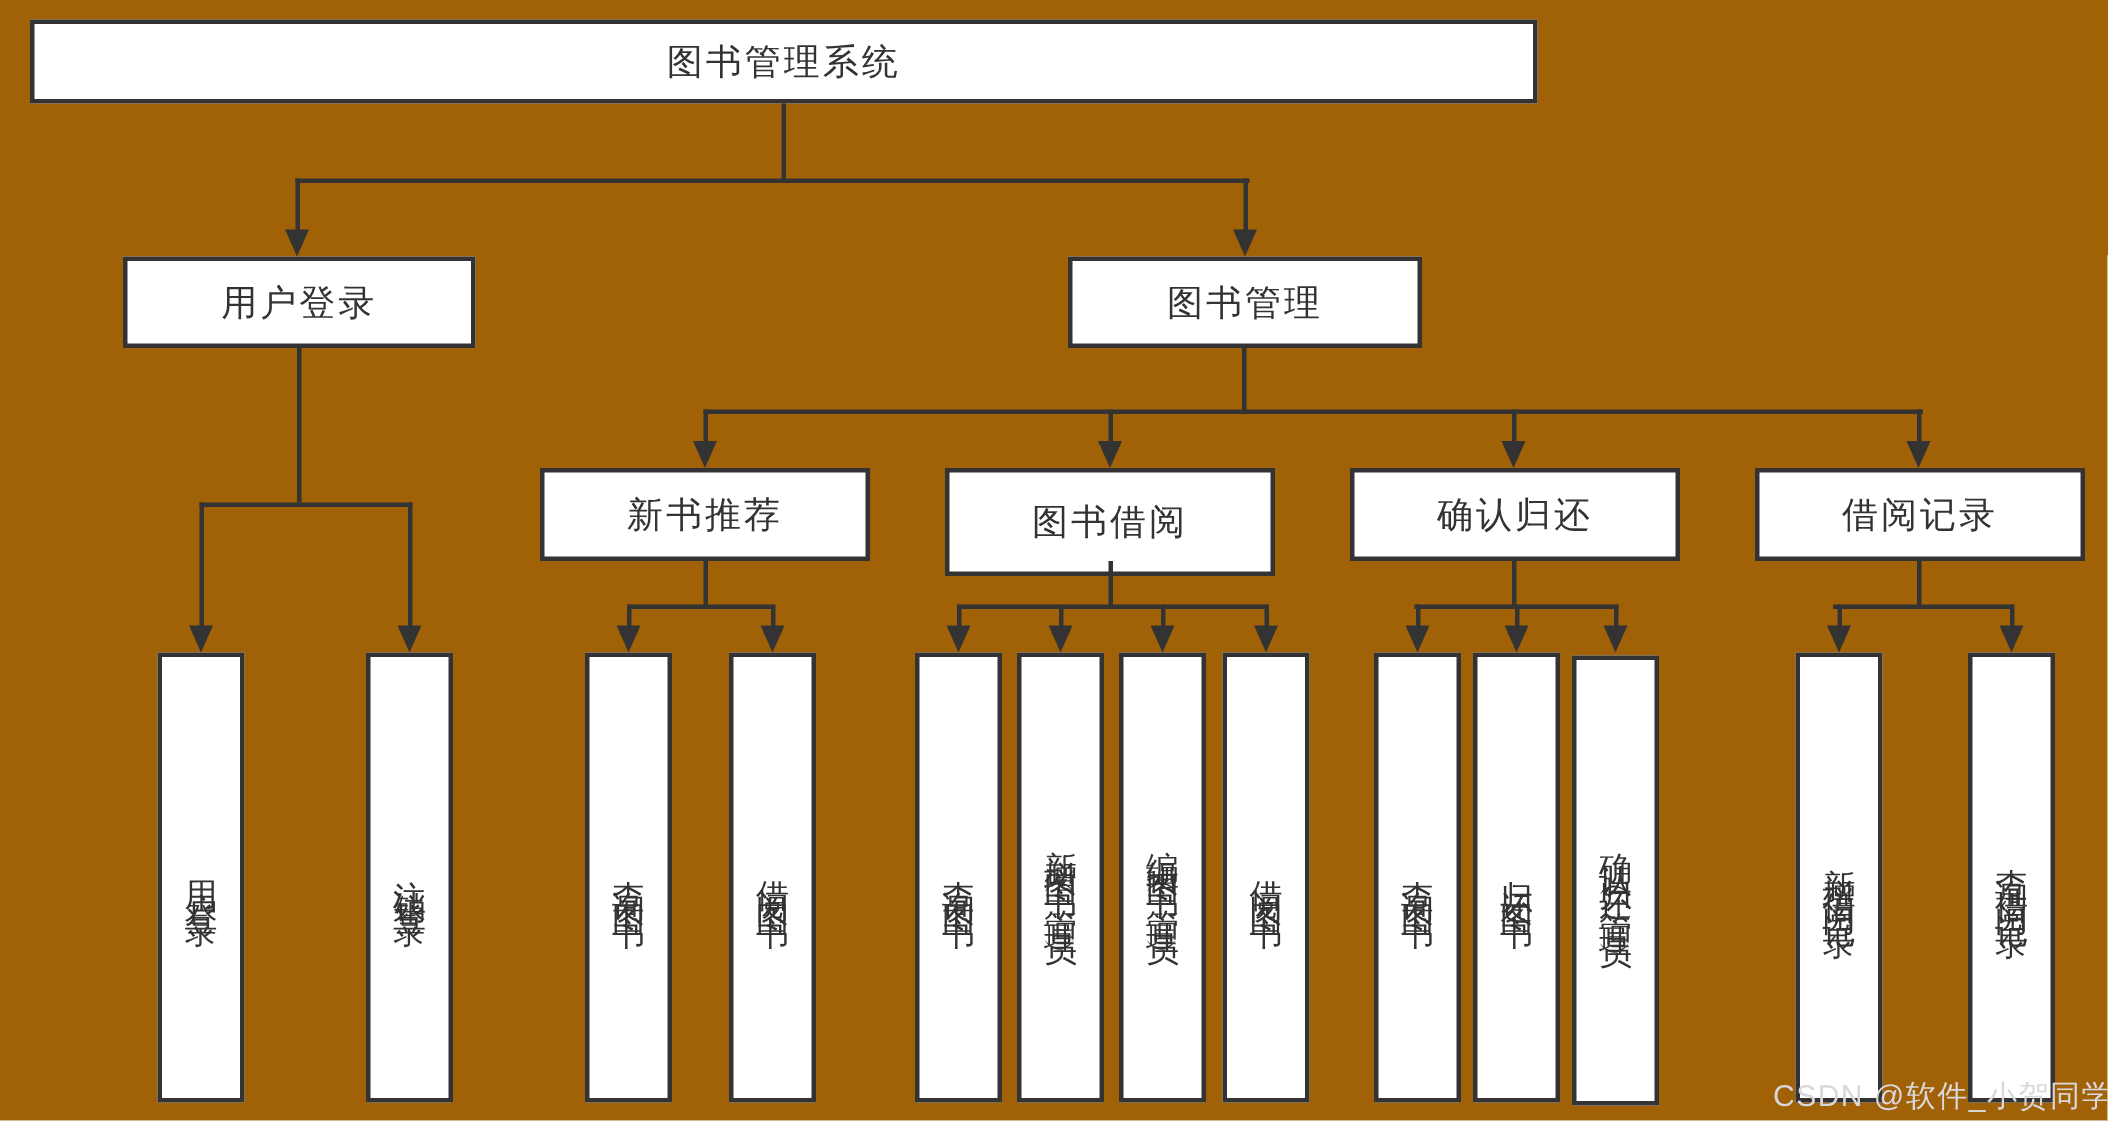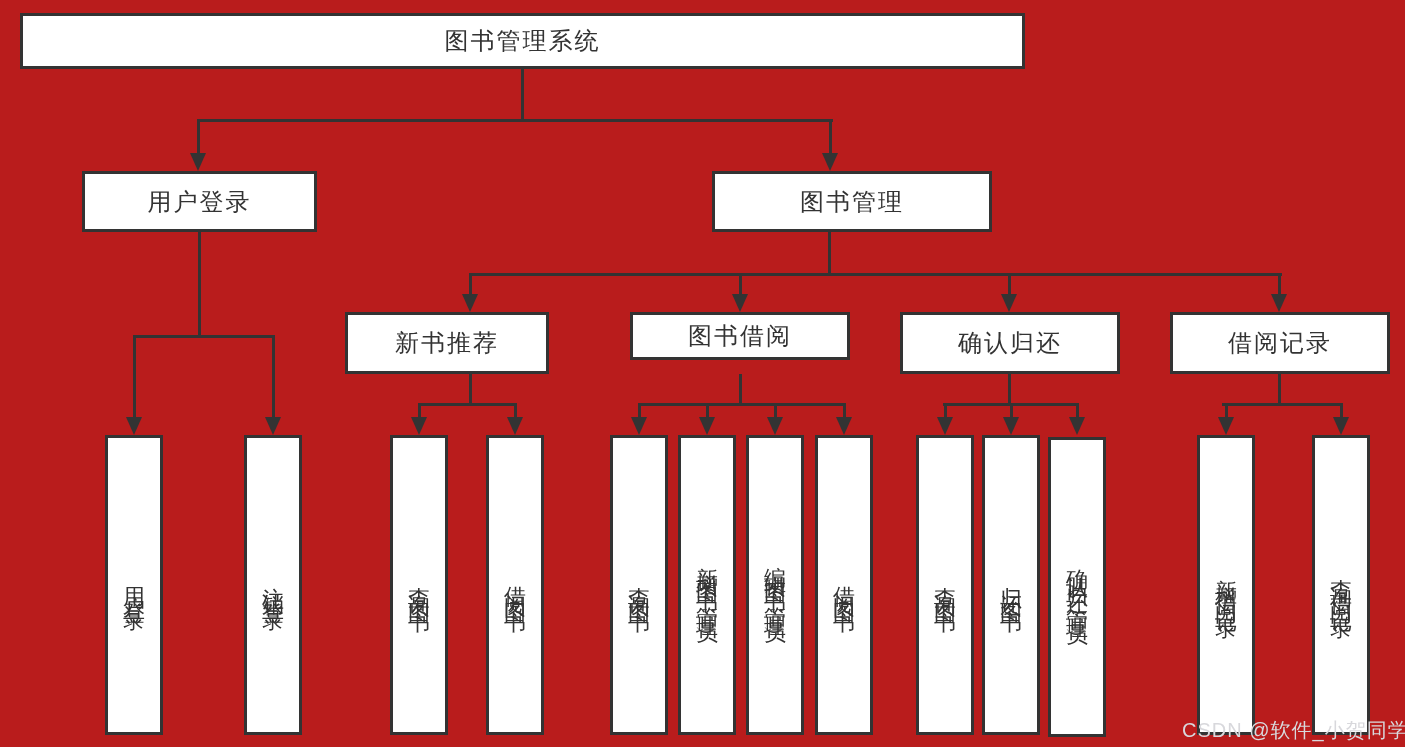--- a/index.html
+++ b/index.html
@@ -1,17 +1,17 @@
 <!DOCTYPE html>
 <html><head>
 <meta charset="utf-8">
 <style>
   html,body { margin:0; padding:0; background:#ffffff; }
   .stage {
-    position:relative; width:1405px; height:747px; background:#b91c1c;
+    position:relative; width:1405px; height:747px; background:#a16207;
     font-family:"Liberation Sans","DejaVu Sans",sans-serif; overflow:hidden;
   }
   .box {
     position:absolute; box-sizing:border-box;
     border:3px solid #333333; background:#ffffff;
     display:flex; align-items:center; justify-content:center;
     color:#333333;
   }
   .hlabel { font-size:24px; letter-spacing:2px; white-space:nowrap; }
   .vlabel {
@@ -41,21 +41,21 @@
   <div class="ln" style="left:521px;top:69px;width:3px;height:51px"></div>
   <div class="ln" style="left:197px;top:119px;width:636px;height:3px"></div>
   <div class="ln" style="left:197px;top:119px;width:3px;height:36px"></div>
   <div class="ln" style="left:829px;top:119px;width:3px;height:36px"></div>
   <div class="arrow" style="left:190px;top:153px"></div>
   <div class="arrow" style="left:822px;top:153px"></div>
 
   <div class="box" style="left:82px;top:171px;width:235px;height:61px">
     <span class="hlabel">用户登录</span>
   </div>
-  <div class="box" style="left:712px;top:171px;width:280px;height:61px">
+  <div class="box" style="left:712px;top:171px;width:236px;height:61px">
     <span class="hlabel">图书管理</span>
   </div>
 
   <div class="ln" style="left:198px;top:232px;width:3px;height:103px"></div>
   <div class="ln" style="left:133px;top:335px;width:142px;height:3px"></div>
   <div class="ln" style="left:133px;top:335px;width:3px;height:84px"></div>
   <div class="ln" style="left:272px;top:335px;width:3px;height:84px"></div>
   <div class="arrow" style="left:126px;top:417px"></div>
   <div class="arrow" style="left:265px;top:417px"></div>
 
@@ -63,24 +63,24 @@
   <div class="ln" style="left:469px;top:273px;width:813px;height:3px"></div>
   <div class="ln" style="left:469px;top:273px;width:3px;height:24px"></div>
   <div class="ln" style="left:739px;top:273px;width:3px;height:24px"></div>
   <div class="ln" style="left:1008px;top:273px;width:3px;height:24px"></div>
   <div class="ln" style="left:1278px;top:273px;width:3px;height:24px"></div>
   <div class="arrow" style="left:462px;top:294px"></div>
   <div class="arrow" style="left:732px;top:294px"></div>
   <div class="arrow" style="left:1001px;top:294px"></div>
   <div class="arrow" style="left:1271px;top:294px"></div>
 
-  <div class="box" style="left:345px;top:312px;width:204px;height:62px">
+  <div class="box" style="left:360px;top:312px;width:220px;height:62px">
     <span class="hlabel">新书推荐</span>
   </div>
-  <div class="box" style="left:630px;top:312px;width:220px;height:48px">
+  <div class="box" style="left:630px;top:312px;width:220px;height:72px">
     <span class="hlabel">图书借阅</span>
   </div>
   <div class="box" style="left:900px;top:312px;width:220px;height:62px">
     <span class="hlabel">确认归还</span>
   </div>
   <div class="box" style="left:1170px;top:312px;width:220px;height:62px">
     <span class="hlabel">借阅记录</span>
   </div>
 
   <div class="ln" style="left:469px;top:374px;width:3px;height:32px"></div>

